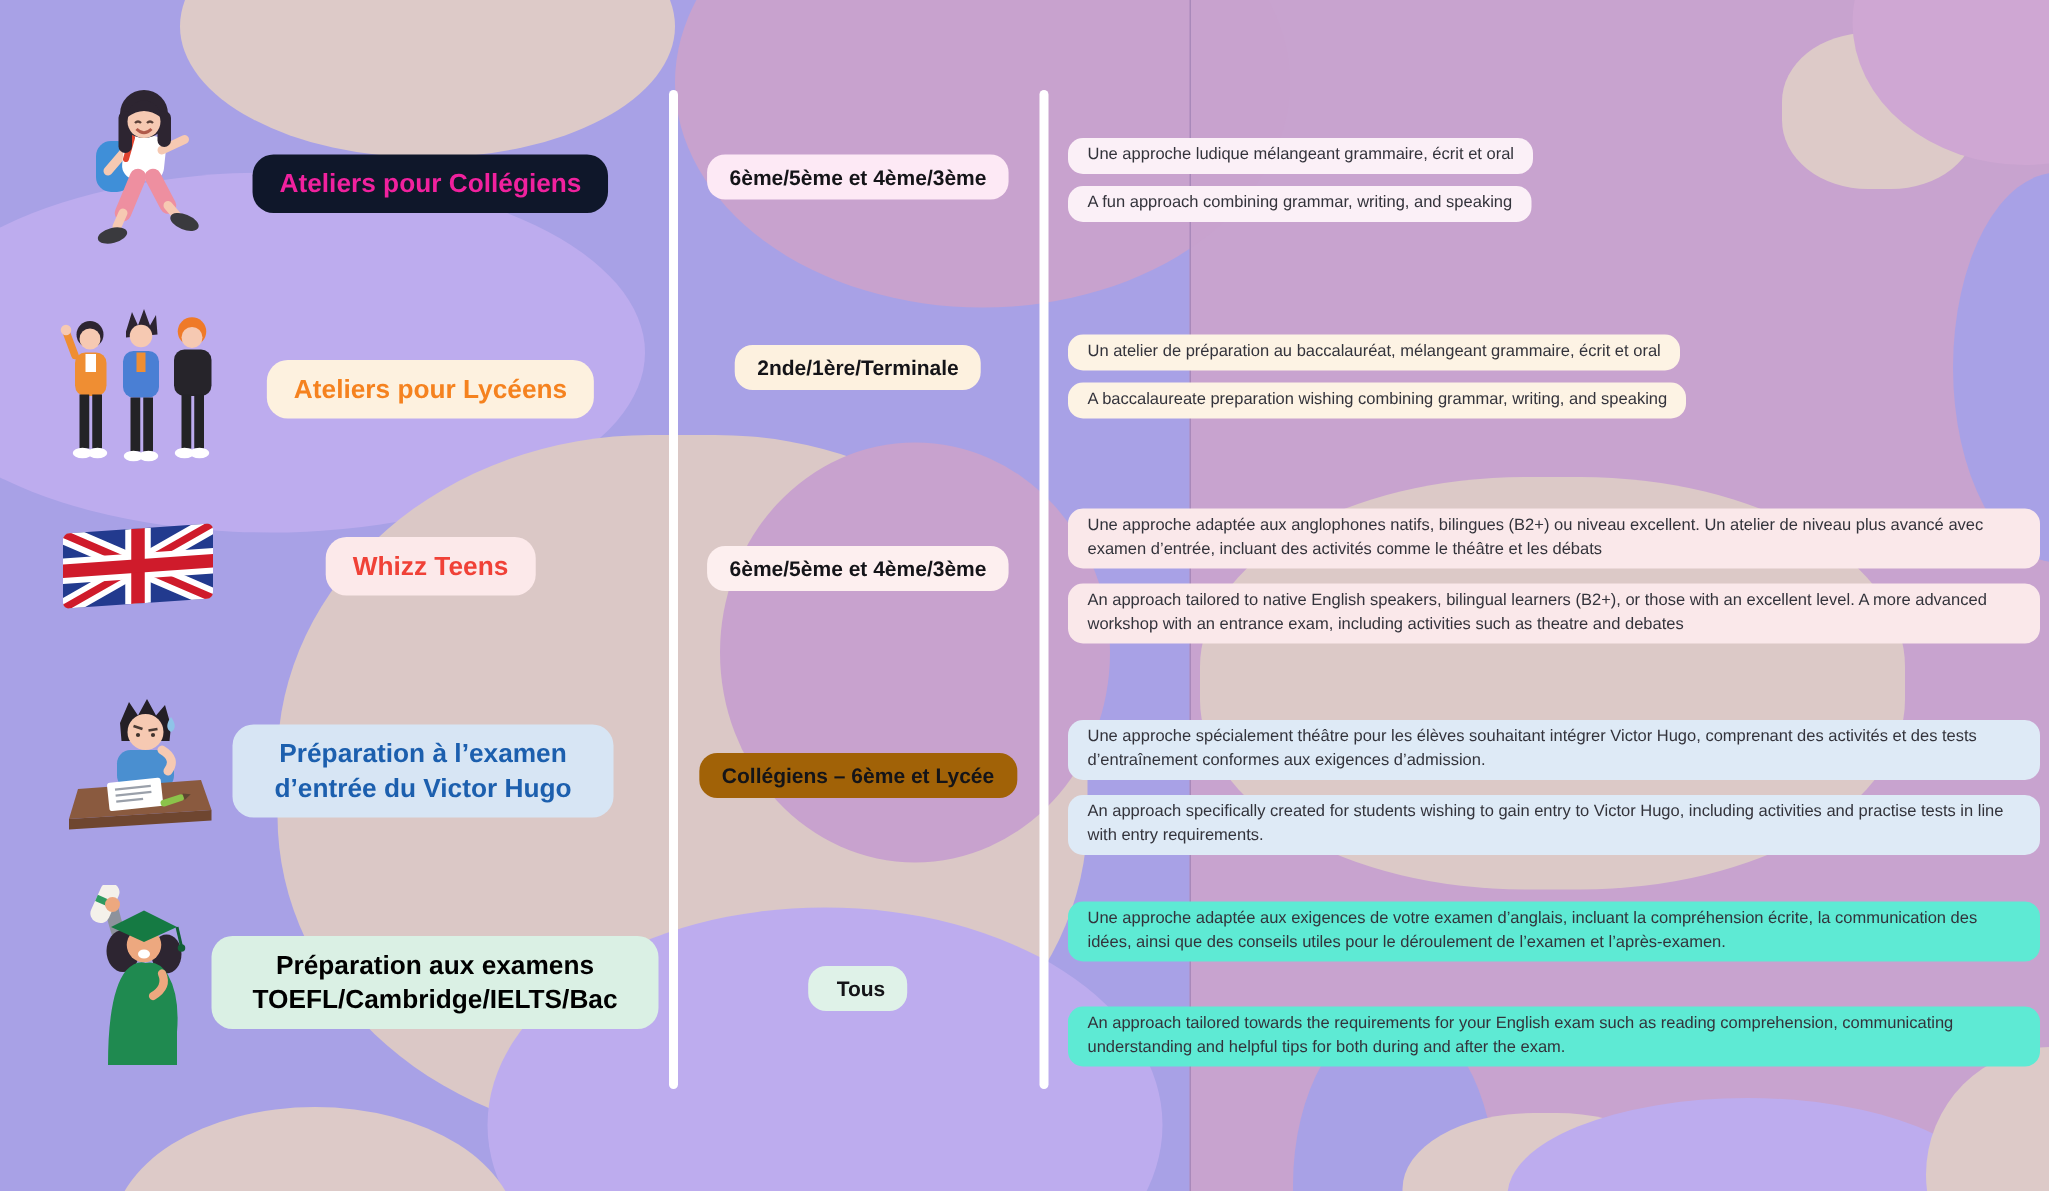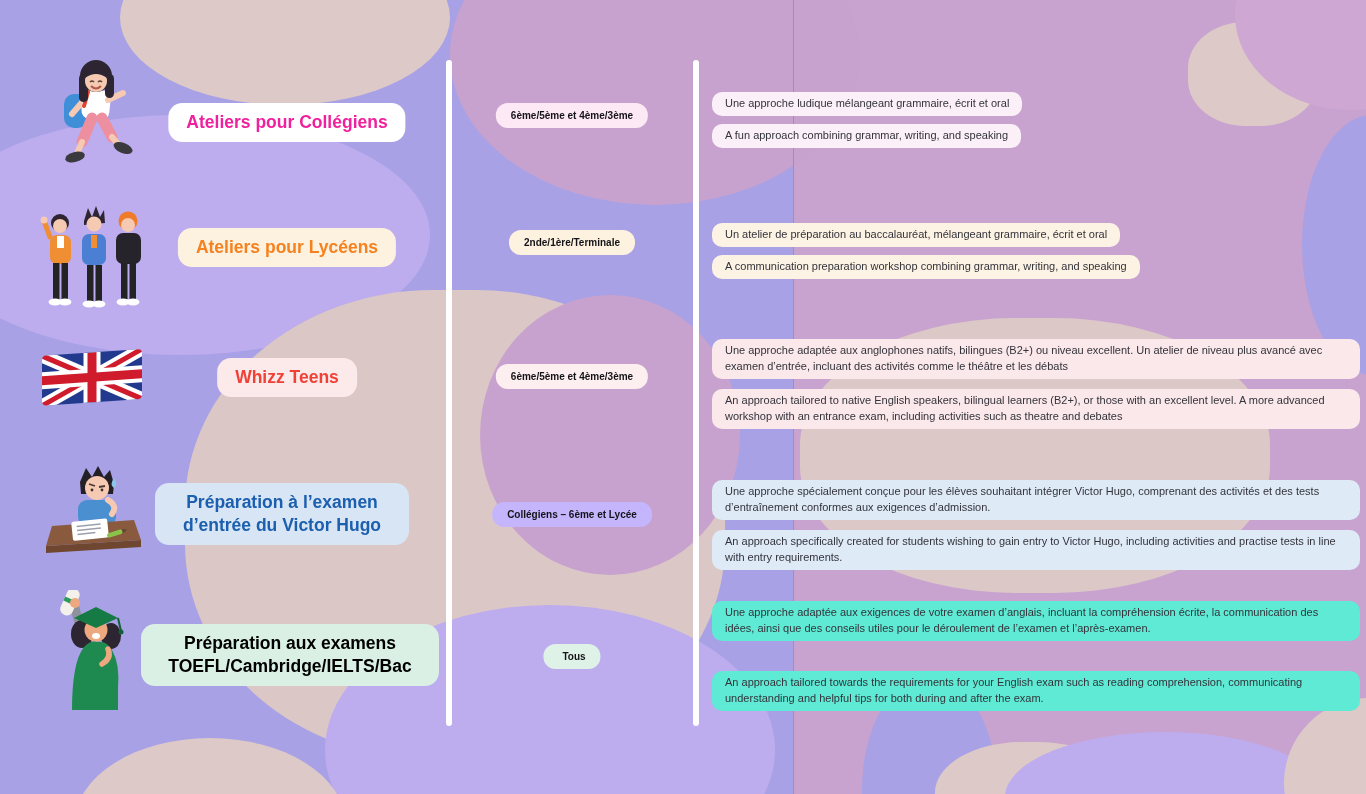--- a/index.html
+++ b/index.html
@@ -7,35 +7,35 @@
   .canvas{position:relative;width:1366px;height:794px;overflow:hidden;background:#A8A1E6;}
   .blob{position:absolute;}
   .guide-line{position:absolute;left:793px;top:0;width:1px;height:794px;background:rgba(100,80,140,.30);}
   .divider{position:absolute;top:60px;width:6px;height:666px;background:#ffffff;border-radius:3px;}
   .content{position:absolute;inset:0;}
   .illu{position:absolute;}
   .title-pill{position:absolute;transform:translateX(-50%);padding:8px 18px;border-radius:14px;
     font-weight:bold;font-size:17.5px;line-height:1.3;text-align:center;white-space:nowrap;}
   .title-pill.wrap{white-space:normal;}
   .level-pill{position:absolute;transform:translateX(-50%);padding:7px 15px;border-radius:12px;
-    font-weight:bold;font-size:10px;color:#141418;white-space:nowrap;}
+    font-weight:bold;font-size:14px;color:#141418;white-space:nowrap;}
   .desc-pill{position:absolute;left:712px;max-width:622px;padding:4px 13px;border-radius:10px;
     font-size:11px;line-height:1.45;color:#33333b;}
   
-  .r1 .title-pill{background:#ffffff;color:#F0219E;}
+  .r1 .title-pill{background:#0f172a;color:#F0219E;}
   .r1 .level-pill{background:#FDE9F5;}
   .r1 .desc-pill{background:#FBF0F7;}
-  .r2 .title-pill{background:#FDF1DF;color:#F5821F;}
+  .r2 .title-pill{background:#FDF1DF;color:#F5821F;margin-top:12px;}
   .r2 .level-pill{background:#FDF1DF;}
   .r2 .desc-pill{background:#FDF3E4;}
   .r3 .title-pill{background:#FCE9EA;color:#F04137;}
   .r3 .level-pill{background:#FDEFEF;}
   .r3 .desc-pill{background:#FAE8EA;}
   .r4 .title-pill{background:#D7E5F4;color:#1C5FAE;}
-  .r4 .level-pill{background:#c4b5fd;}
+  .r4 .level-pill{background:#a16207;}
   .r4 .desc-pill{background:#DEEAF6;}
   .r5 .title-pill{background:#DAF0E4;color:#000000;}
   .r5 .level-pill{background:#DFF2E8;}
   .r5 .desc-pill{background:#5eead4;}
 </style>
 </head>
 <body>
 
 <div class="canvas">
 
@@ -119,21 +119,21 @@
           <rect x="76" y="40" width="25" height="31" rx="7" fill="#26242A"></rect>
           <rect x="81" y="70" width="6.5" height="36" fill="#232326"></rect>
           <rect x="89.5" y="70" width="6.5" height="36" fill="#232326"></rect>
           <ellipse cx="83" cy="109" rx="6.5" ry="3.5" fill="#FFFFFF"></ellipse>
           <ellipse cx="93" cy="109" rx="6.5" ry="3.5" fill="#FFFFFF"></ellipse>
         </svg>
       </div>
       <div class="title-pill" style="left:287px;top:228px;"><span>Ateliers pour Lycéens</span></div>
       <div class="level-pill" style="left:572px;top:230px;"><span>2nde/1ère/Terminale</span></div>
       <div class="desc-pill" style="top:223px;">Un atelier de préparation au baccalauréat, mélangeant grammaire, écrit et oral</div>
-      <div class="desc-pill" style="top:255px;">A communication preparation workshop combining grammar, writing, and speaking</div>
+      <div class="desc-pill" style="top:255px;">A baccalaureate preparation wishing combining grammar, writing, and speaking</div>
     </div>
 
     <div class="row r3">
       <div class="illu" style="left:40px;top:348px;">
         <svg width="104" height="62" viewBox="0 0 104 62">
           <defs>
               <clipPath id="flagclip">
                 <rect x="2" y="2" width="100" height="50" rx="4"></rect>
               </clipPath>
             </defs>
@@ -174,21 +174,21 @@
             <path d="M33 65 h24 M33 69 h24 M33 73 h18" stroke="#9AA0AA" stroke-width="1.5"></path>
           </g>
           <g transform="rotate(-18 72 74)">
             <rect x="63" y="71" width="16" height="4.5" rx="2" fill="#8BC34A"></rect>
             <polygon points="79,71 84,73.2 79,75.5" fill="#5E4631"></polygon>
           </g>
         </svg>
       </div>
       <div class="title-pill wrap" style="left:282px;top:483px;max-width:218px;"><span>Préparation à l’examen d’entrée du Victor Hugo</span></div>
       <div class="level-pill" style="left:572px;top:502px;"><span>Collégiens – 6ème et Lycée</span></div>
-      <div class="desc-pill" style="top:480px;">Une approche spécialement conçue pour les élèves souhaitant intégrer Victor Hugo, comprenant des activités et des tests d’entraînement conformes aux exigences d’admission.</div>
+      <div class="desc-pill" style="top:480px;">Une approche spécialement théâtre pour les élèves souhaitant intégrer Victor Hugo, comprenant des activités et des tests d’entraînement conformes aux exigences d’admission.</div>
       <div class="desc-pill" style="top:530px;">An approach specifically created for students wishing to gain entry to Victor Hugo, including activities and practise tests in line with entry requirements.</div>
     </div>
 
     <div class="row r5">
       <div class="illu" style="left:44px;top:590px;">
         <svg width="100" height="122" viewBox="0 0 100 122">
           <path d="M44 58 Q34 32 30 14" stroke="#8D929C" stroke-width="9" stroke-linecap="round" fill="none"></path>
           <g transform="rotate(24 26 13)">
             <rect x="19" y="-2" width="13" height="28" rx="6" fill="#F4F1EA"></rect>
             <rect x="19" y="9" width="13" height="4.5" fill="#2E9A60"></rect>

